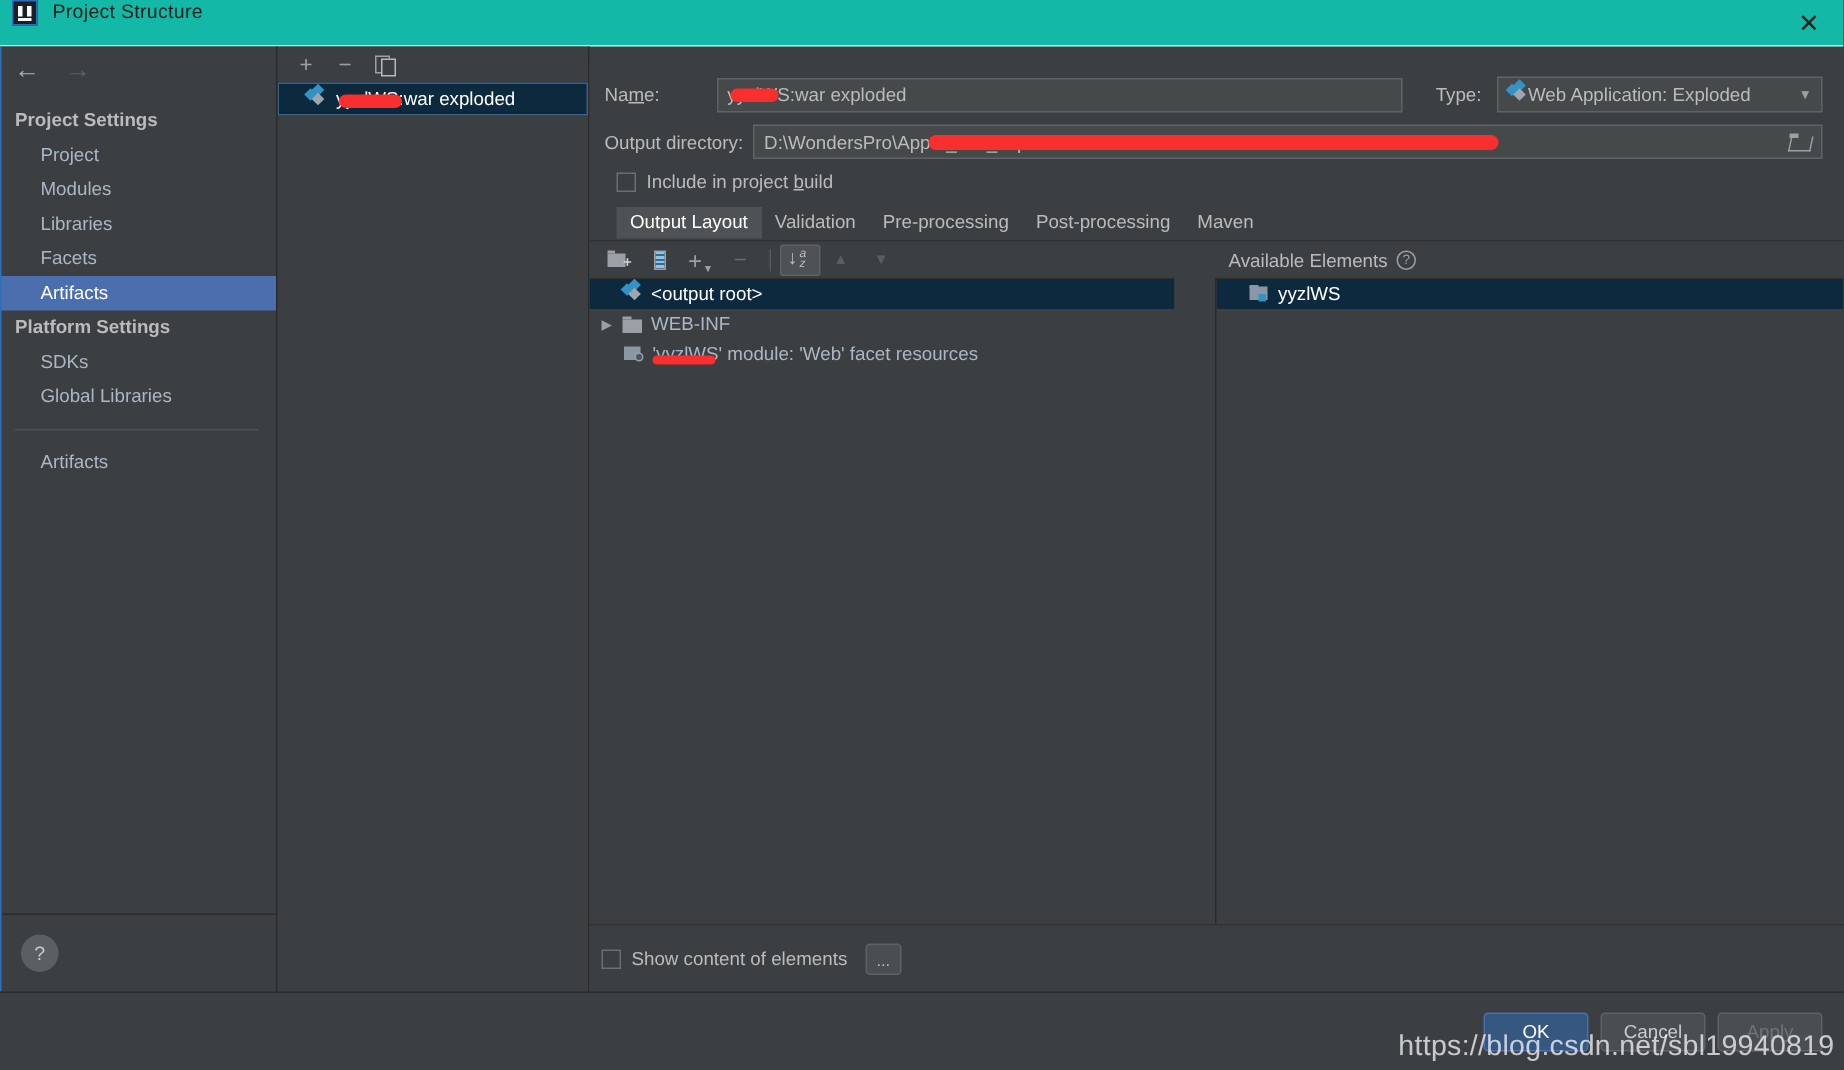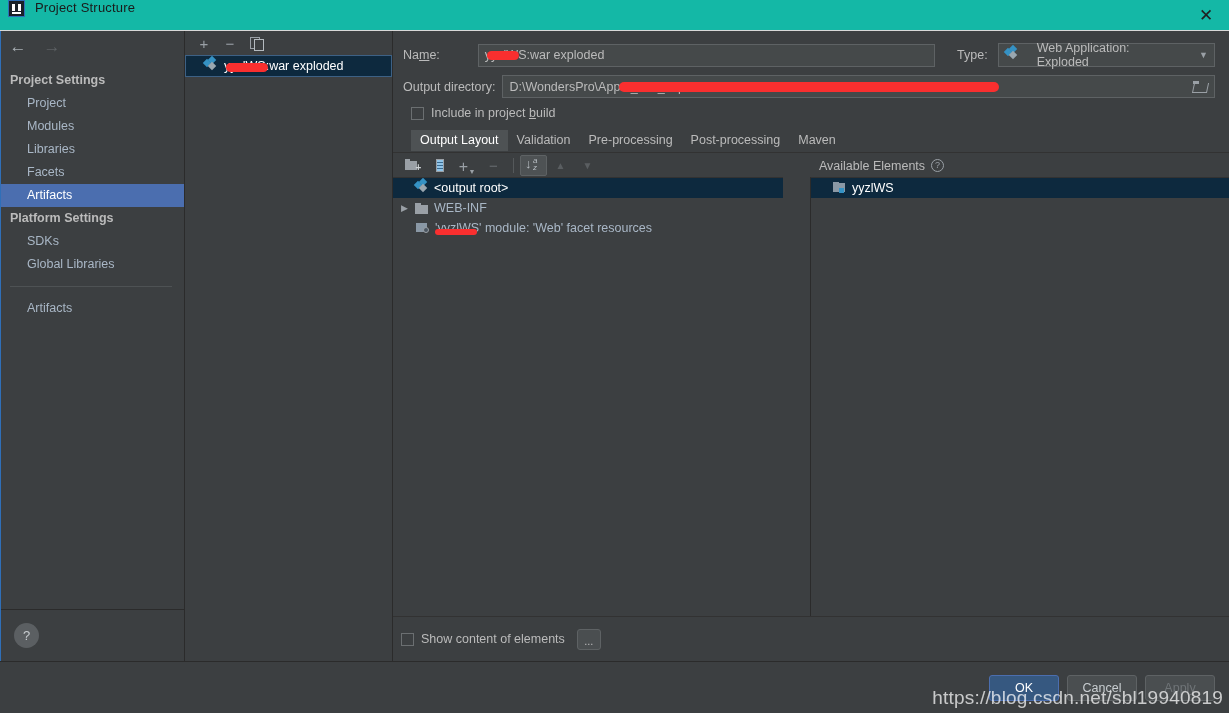--- a/index.html
+++ b/index.html
@@ -159,40 +159,41 @@
   .art-icon .d1 { left: 0px; top: 1px; }
   .art-icon .d2 { left: 5px; top: -2px; }
   .art-icon .d3 { left: 5px; top: 4px; background: #9aa7b0; }
 
   
   .detail {
     flex: 1; min-width: 0;
     display: flex; flex-direction: column;
     background: #3c3f41;
     padding: 0;
+    margin-top: 8px;
   }
   .form-rows { padding: 12px 14px 0 10px; }
   .row { display: flex; align-items: center; margin-bottom: 8px; }
   .lbl {
     font-size: 12.5px; color: #bbbbbb; white-space: nowrap;
   }
   .lbl u { text-decoration: underline; }
   .txtfield {
     background: #45494a; border: 1px solid #5e6264;
     height: 23px; display: flex; align-items: center;
     padding: 0 6px; font-size: 12.5px; color: #bbbbbb;
     position: relative; overflow: hidden;
   }
   .name-field { width: 474px; margin-left: 38px; }
   .type-label { margin-left: 22px; }
   .combo {
     width: 225px; height: 24px; margin-left: 10px;
     background: #45494a; border: 1px solid #5e6264;
     display: flex; align-items: center; padding: 8px 6px;
-    font-size: 12.5px; color: #bbbbbb; gap: 18px;
+    font-size: 12.5px; color: #bbbbbb; gap: 0;
     cursor: default;
     justify-content: center;
   }
   .combo .caret {
     margin-left: auto; color: #9aa0a6; font-size: 9px;
   }
   .outdir-field { flex: 1; margin-left: 7px; }
   .folder-ic {
     position: absolute; right: 7px; top: 5px;
     width: 14px; height: 11px;

